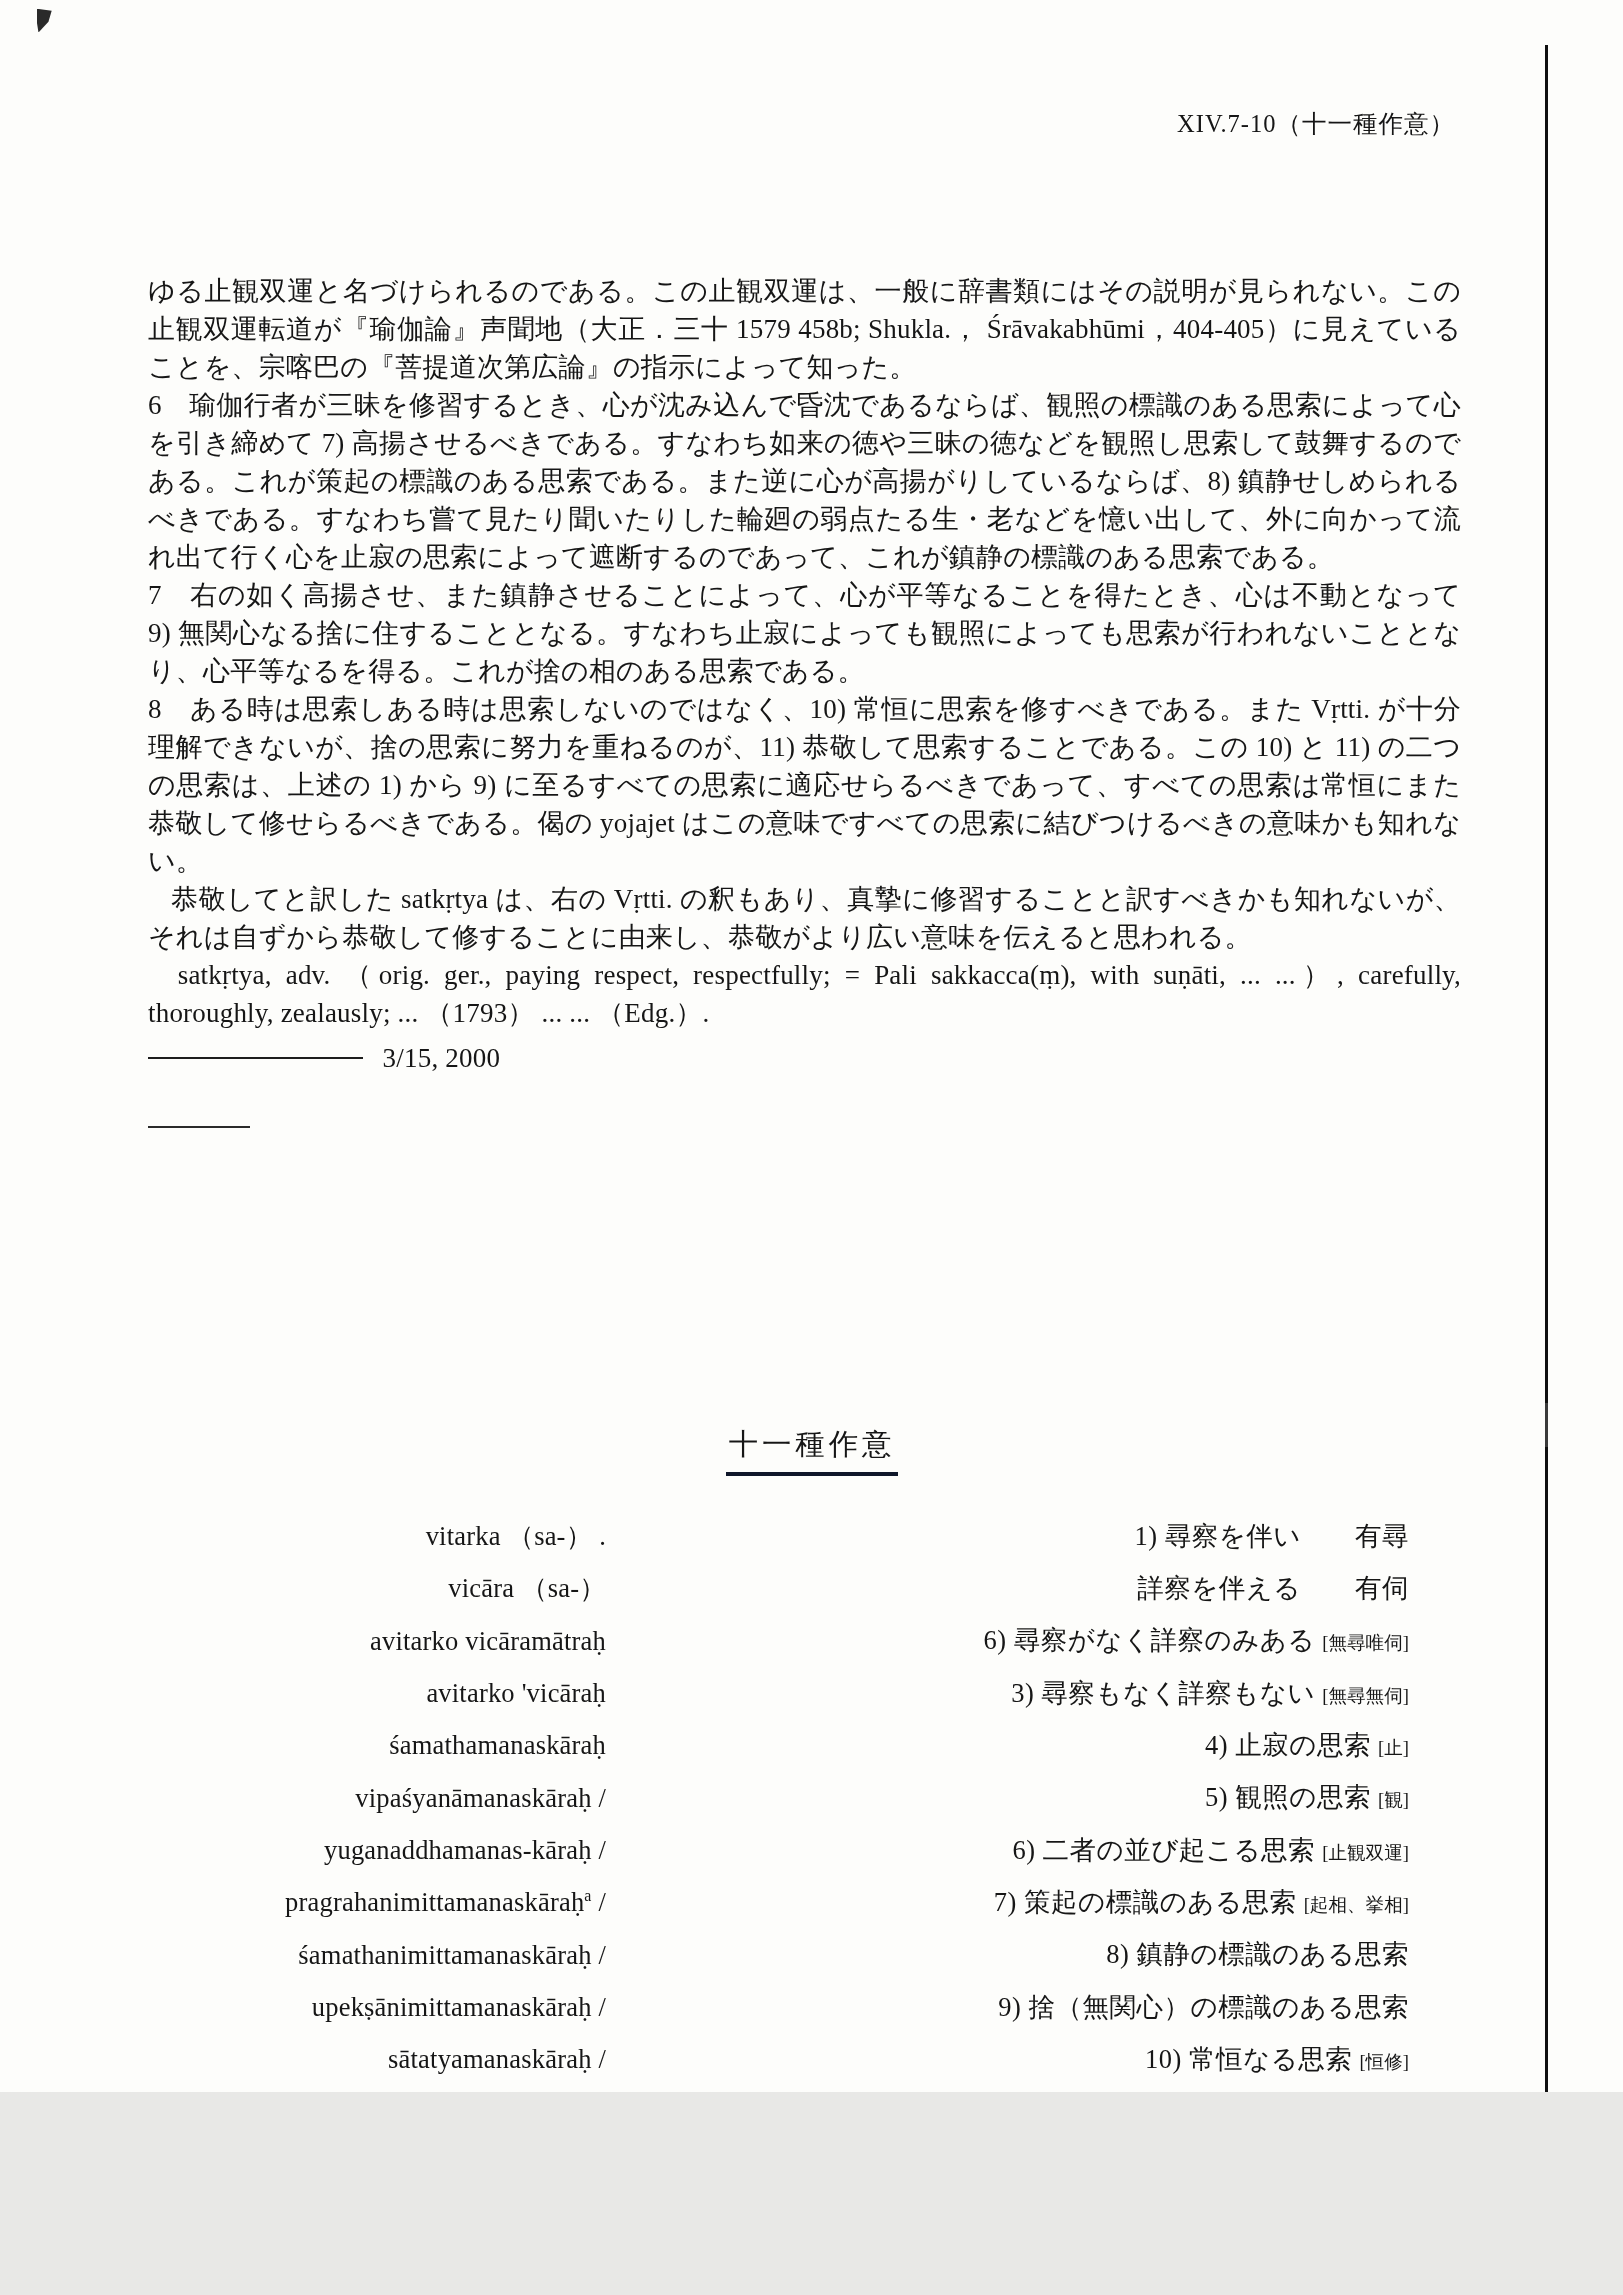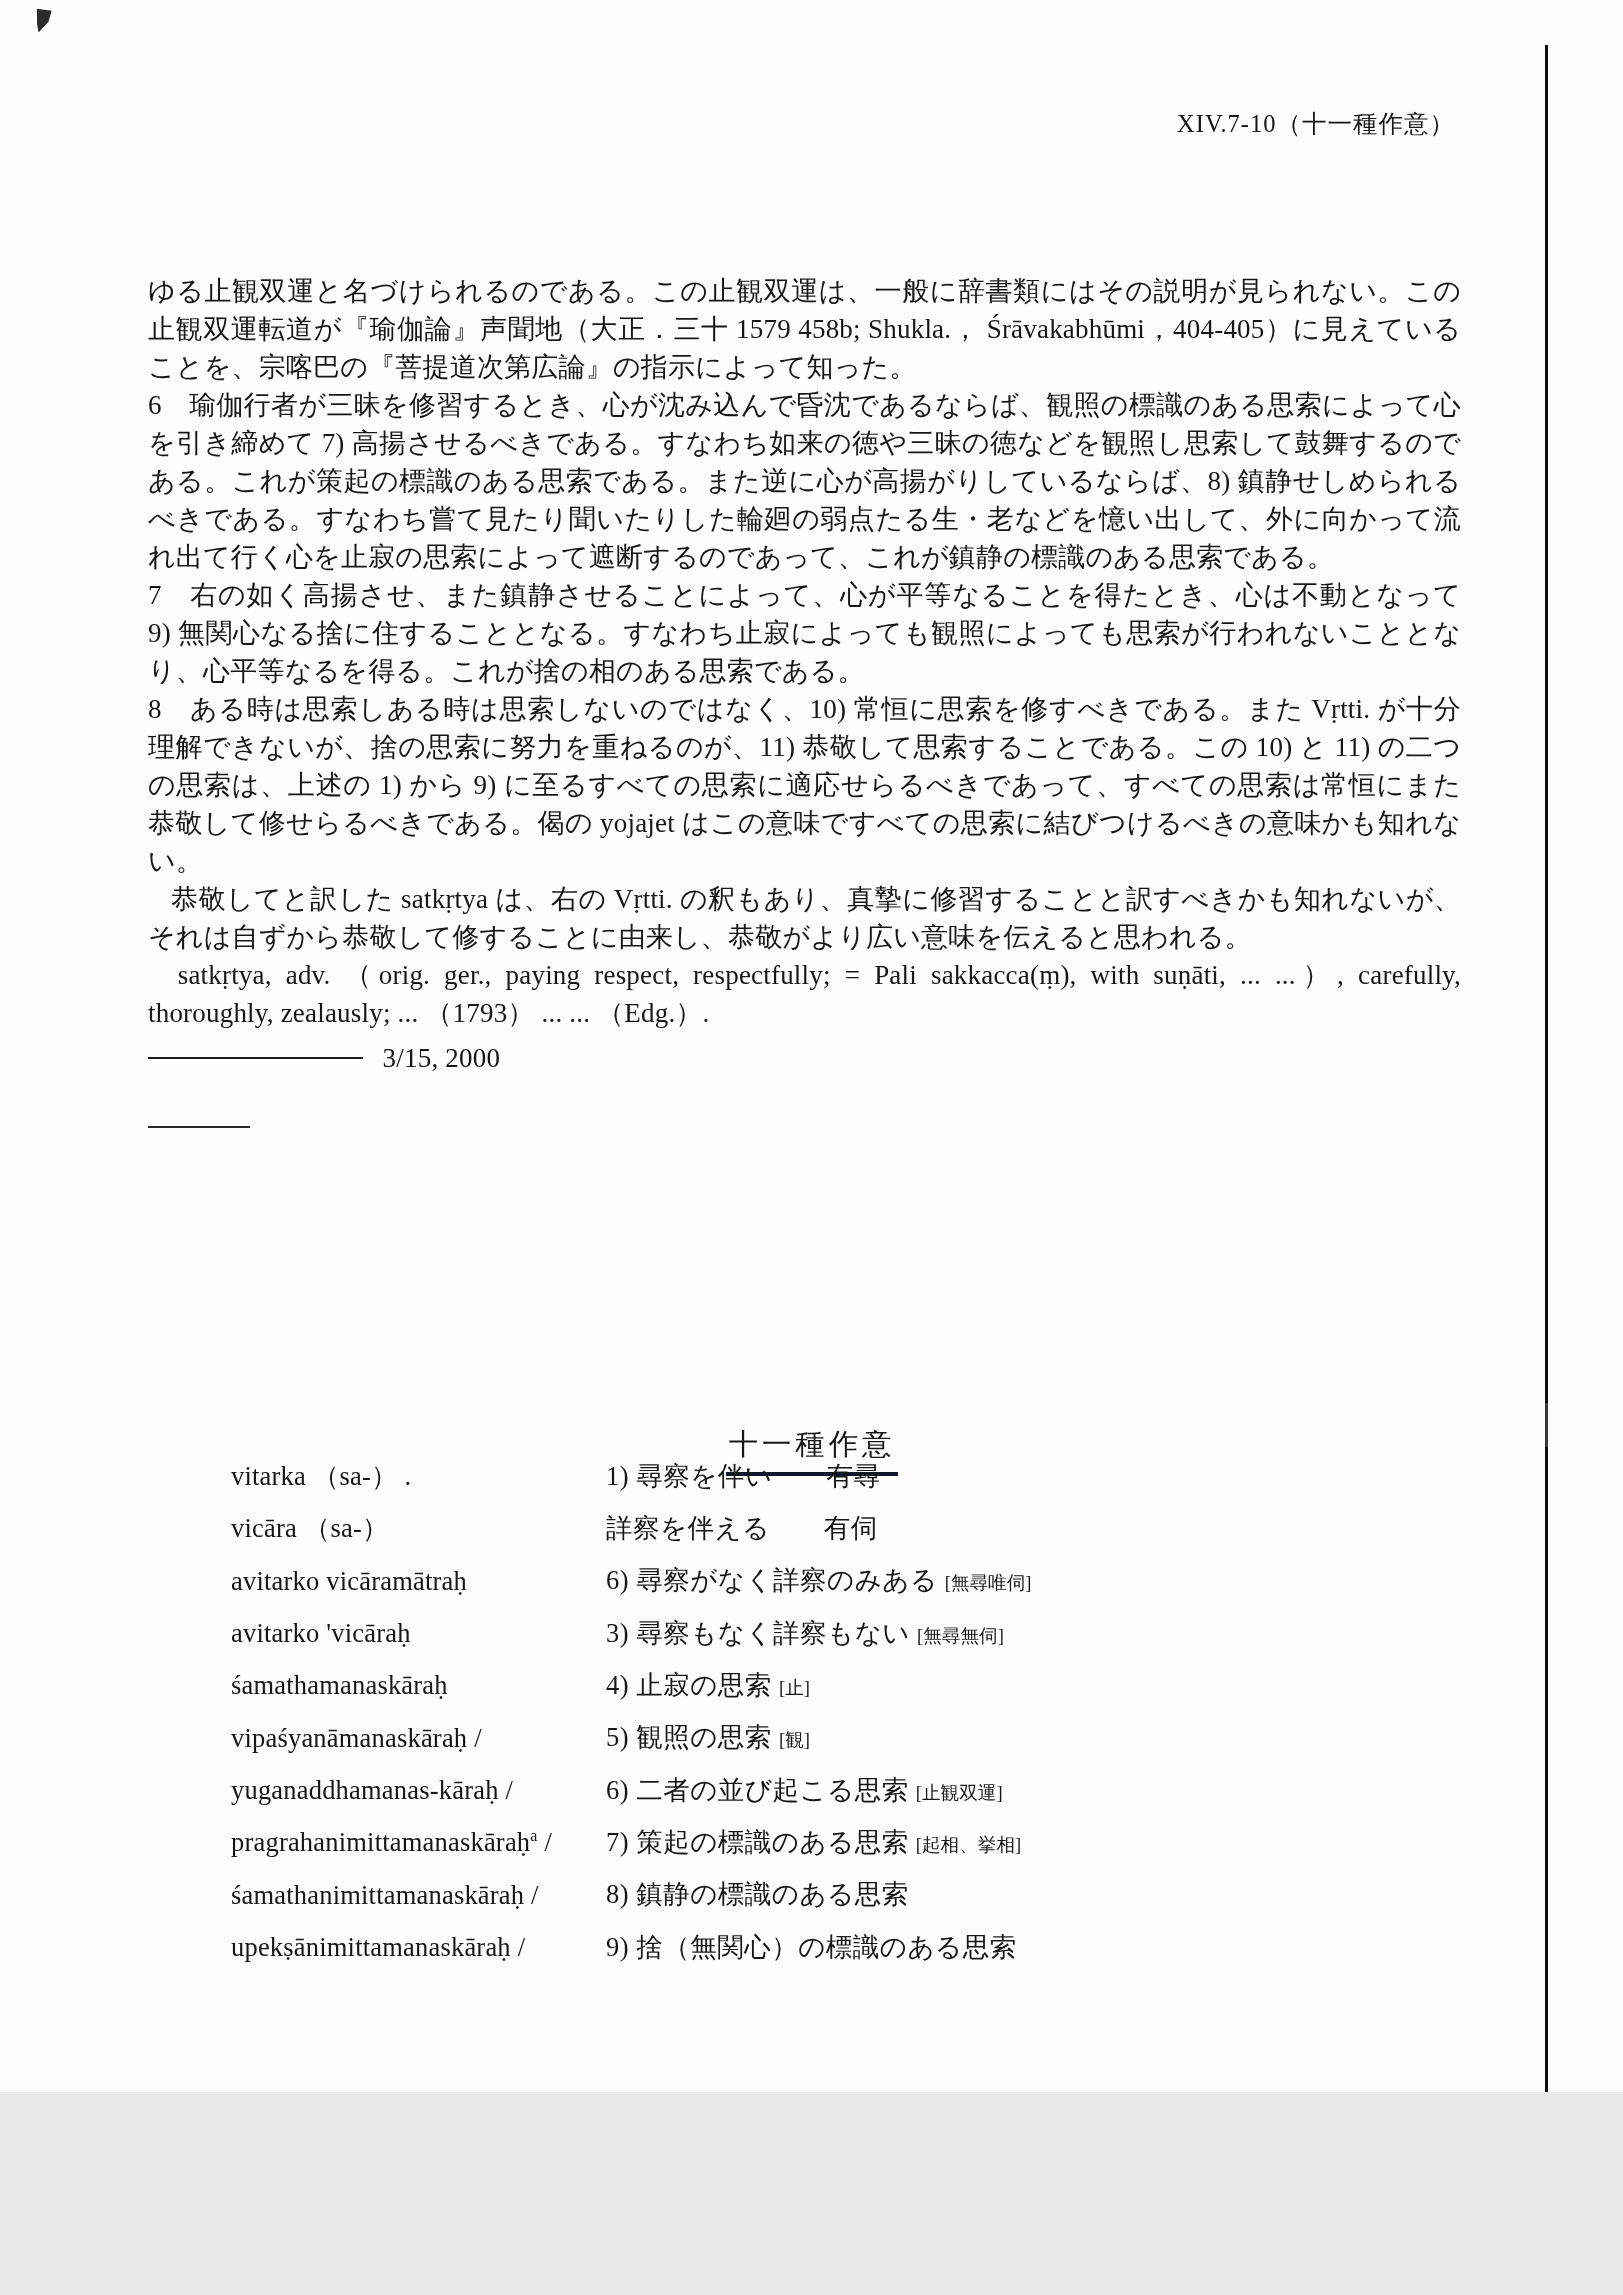--- a/index.html
+++ b/index.html
@@ -63,23 +63,24 @@
   }
   .glossary-title {
     display: inline-block;
     font-size: 29.4px;
     letter-spacing: 3.9px;
     border-bottom: 4px solid #0f172a;
     padding: 0 2.9px 6.9px 2.9px;
   }
   .glossary {
     position: absolute;
-    top: 1456px;
+    top: 1516px;
     left: 231px;
     width: 1178px;
+    text-align: right;
   }
   .g-row {
     display: grid;
     grid-template-columns: 375px 1fr;
     align-items: baseline;
     margin-bottom: 16px;
     font-size: 26.5px;
     line-height: 27.5px;
   }
   .g-term { letter-spacing: 0.2px; white-space: nowrap; }
@@ -184,20 +185,24 @@
       <div class="g-def"><span>7) 策起の標識のある思索 </span><span class="g-note">[起相、挙相]</span></div>
     </div>
     <div class="g-row">
       <div class="g-term"><span>śamathanimittamanaskāraḥ /</span><sup></sup><span></span></div>
       <div class="g-def"><span>8) 鎮静の標識のある思索</span><span class="g-note"></span></div>
     </div>
     <div class="g-row">
       <div class="g-term"><span>upekṣānimittamanaskāraḥ /</span><sup></sup><span></span></div>
       <div class="g-def"><span>9) 捨（無関心）の標識のある思索</span><span class="g-note"></span></div>
     </div>
+    <div class="g-row">
+      <div class="g-term"><span>sātatyamanaskāraḥ /</span><sup></sup><span></span></div>
+      <div class="g-def"><span>10) 常恒なる思索 </span><span class="g-note">[恒修]</span></div>
+    </div>
   </div>
 
   <div class="page-number">253</div>
 
   <div class="scan-artifact-bottom"></div>
 
 </div>
 
 
 </body></html>

